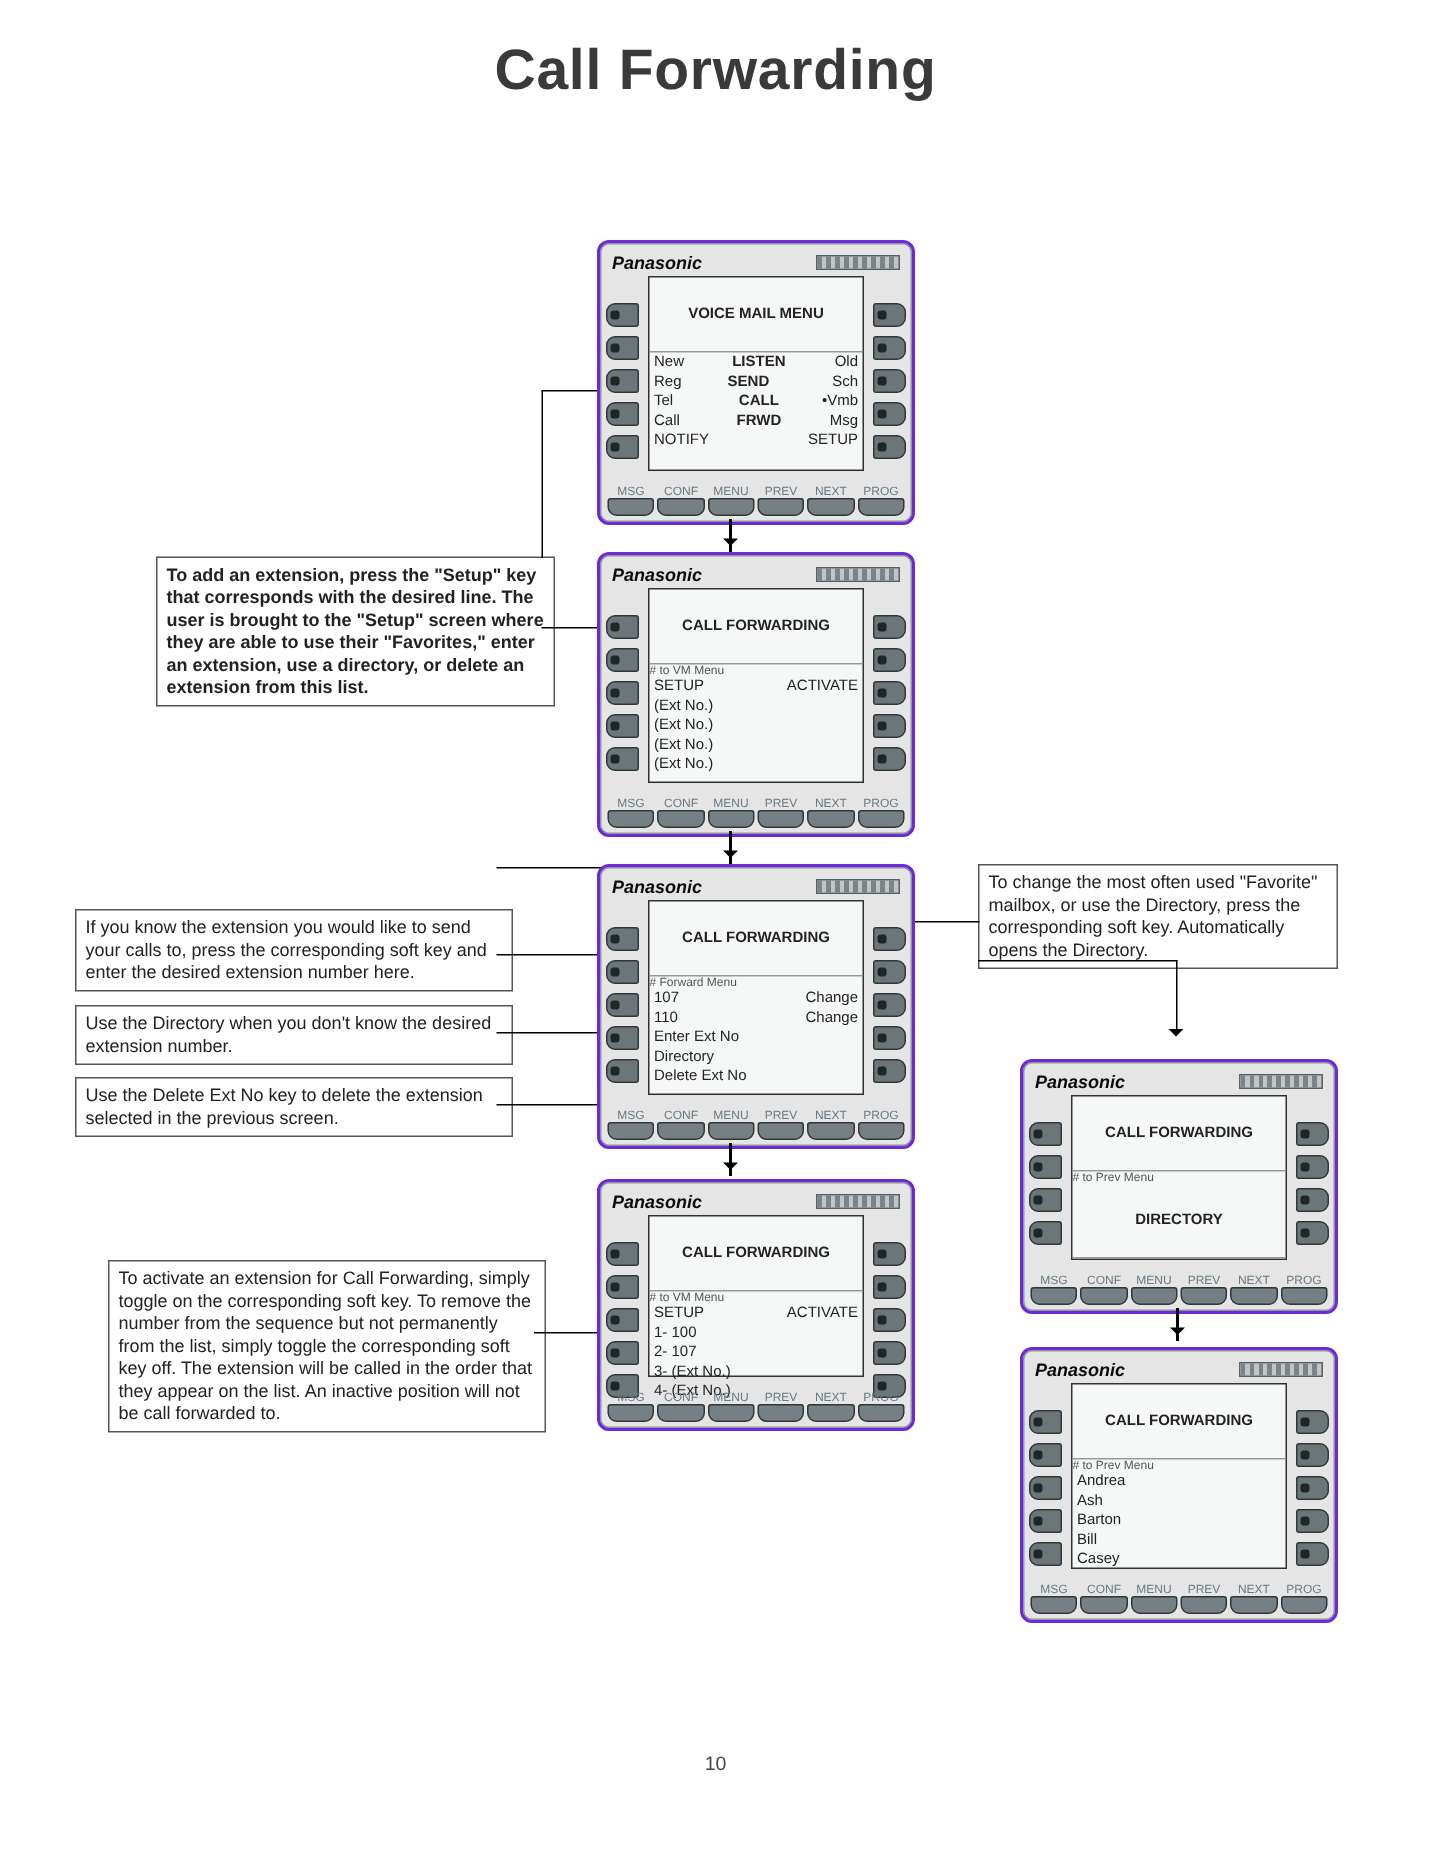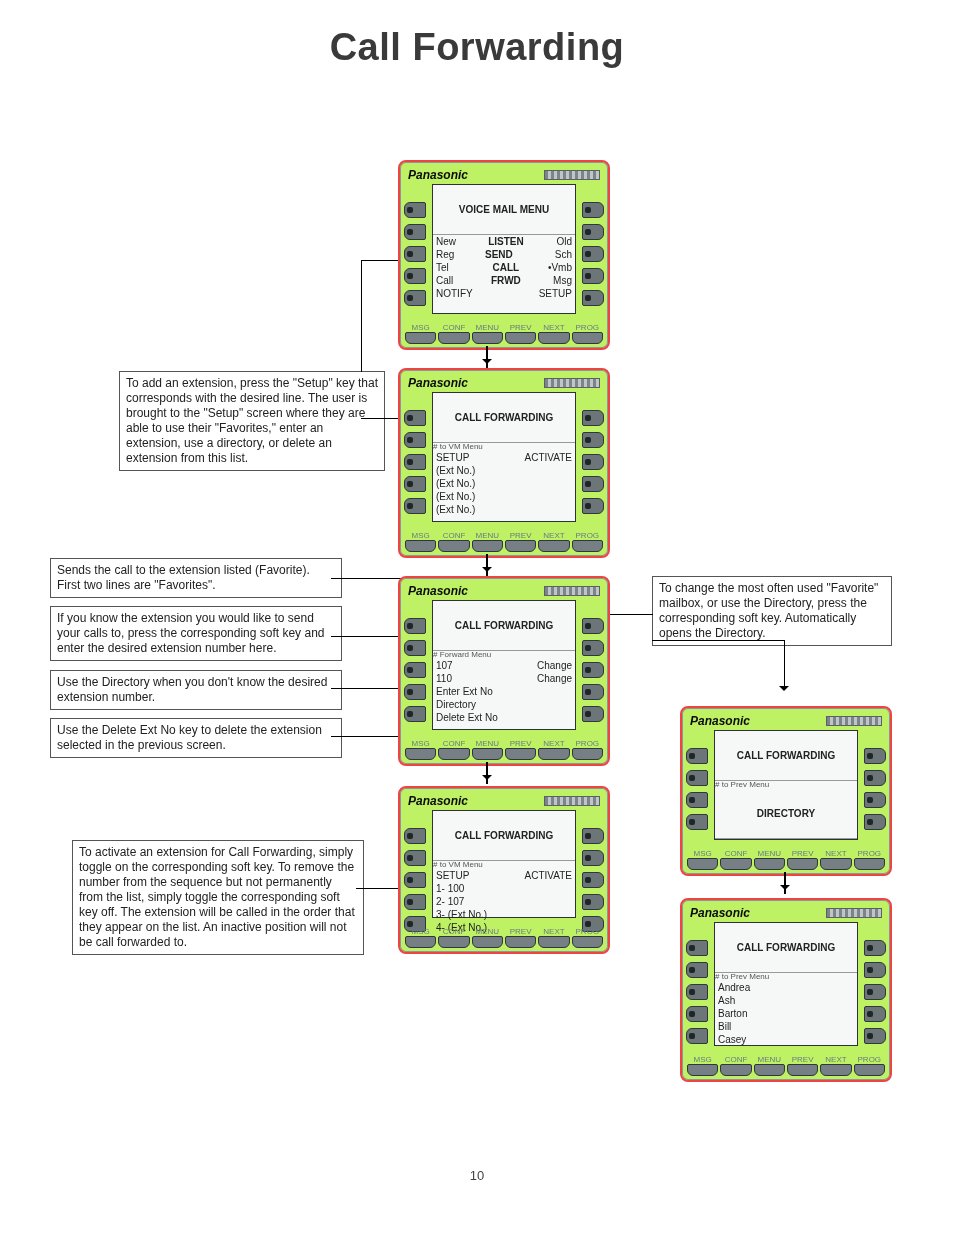--- a/index.html
+++ b/index.html
@@ -2,21 +2,21 @@
 <html><head>
 <meta charset="utf-8">
 <style>
   html,body{margin:0;padding:0;background:#fff;font-family:Arial,Helvetica,sans-serif;color:#222;}
   .page{position:relative;width:954px;height:1235px;margin:0 auto;}
   .title{position:absolute;left:0;right:0;top:28px;text-align:center;font:600 38px/1 "Trebuchet MS",Verdana,Arial;color:#3a3a3a;letter-spacing:.5px;}
   .page-num{position:absolute;left:0;right:0;bottom:52px;text-align:center;font:13px Arial;color:#444;}
   
   .box{position:absolute;border:1px solid #555;background:#fff;padding:4px 6px;font:12px/1.25 Arial;color:#222;}
   
-  .phone{position:absolute;width:208px;height:186px;background:#bef264;border:2px solid #ef4444;border-radius:8px;overflow:hidden;box-shadow:inset 0 0 0 1px #8d969a;}
+  .phone{position:absolute;width:208px;height:186px;background:#e5e5e5;border:2px solid #6d28d9;border-radius:8px;overflow:hidden;box-shadow:inset 0 0 0 1px #8d969a;}
   .ph-brand{position:absolute;left:8px;top:6px;font:bold italic 12px Arial;color:#0c0c0c;}
   .ph-etch{position:absolute;right:8px;top:8px;width:54px;height:8px;background:repeating-linear-gradient(90deg,#7c8488 0 3px,#bfc6c9 3px 6px);border:1px solid #5a6164;}
   .ph-screen{position:absolute;left:32px;right:32px;top:22px;bottom:34px;background:#f6f8f8;border:1px solid #2e3233;}
   .ph-screen .header{font:bold 10px Arial;text-align:center;padding:19px 0;border-bottom:1px solid #999;}
   .ph-screen .sub{font:8px Arial;text-align:left;color:#555;margin-top:-1px;}
   .ph-screen table{width:100%;border-collapse:collapse;font:10px Arial;}
   .ph-screen td{padding:1px 3px;white-space:nowrap;}
   .ph-screen td.r{text-align:right;}
   .side-keys{position:absolute;top:40px;width:22px;}
   .side-keys.left{left:4px;}
@@ -34,22 +34,21 @@
   .h-line{position:absolute;height:1px;background:#000;}
   .v-line{position:absolute;width:1px;background:#000;}
   .d-arrow-head{position:absolute;width:0;height:0;border:5px solid transparent;}
 </style>
 </head>
 <body>
 
 <div class="page">
   <div class="title">Call Forwarding</div>
 
-  <div class="box" style="left:119px;top:371px;width:252px;">To add an extension, press the "Setup" key that corresponds with the desired line.  The user is brought to the "Setup" screen where they are able to use their "Favorites," enter an extension, use a directory, or delete an extension from this list.</div>
-  <div class="box" style="left:50px;top:558px;width:278px;">Sends the call to the extension listed (Favorite).  First two lines are "Favorites".</div>
+  <div class="box" style="left:104px;top:371px;width:252px;font-weight:bold;">To add an extension, press the "Setup" key that corresponds with the desired line.  The user is brought to the "Setup" screen where they are able to use their "Favorites," enter an extension, use a directory, or delete an extension from this list.</div>
   <div class="box" style="left:50px;top:606px;width:278px;">If you know the extension you would like to send your calls to, press the corresponding soft key and enter the desired extension number here.</div>
   <div class="box" style="left:50px;top:718px;width:278px;">Use the Delete Ext No key to delete the extension selected in the previous screen.</div>
   <div class="box" style="left:50px;top:670px;width:278px;">Use the Directory when you don't know the desired extension number.</div>
   <div class="box" style="left:72px;top:840px;width:278px;">To activate an extension for Call Forwarding, simply toggle on the corresponding soft key.  To remove the number from the sequence but not permanently from the list, simply toggle the corresponding soft key off.  The extension will be called in the order that they appear on the list.  An inactive position will not be call forwarded to.</div>
 
   <div class="box" style="left:652px;top:576px;width:226px;">To change the most often used "Favorite" mailbox, or use the Directory, press the corresponding soft key.  Automatically opens the Directory.</div>
 
   <div class="h-line" style="left:331px;top:578px;width:80px;"></div>
   <div class="h-line" style="left:331px;top:636px;width:80px;"></div>
   <div class="h-line" style="left:331px;top:688px;width:80px;"></div>

